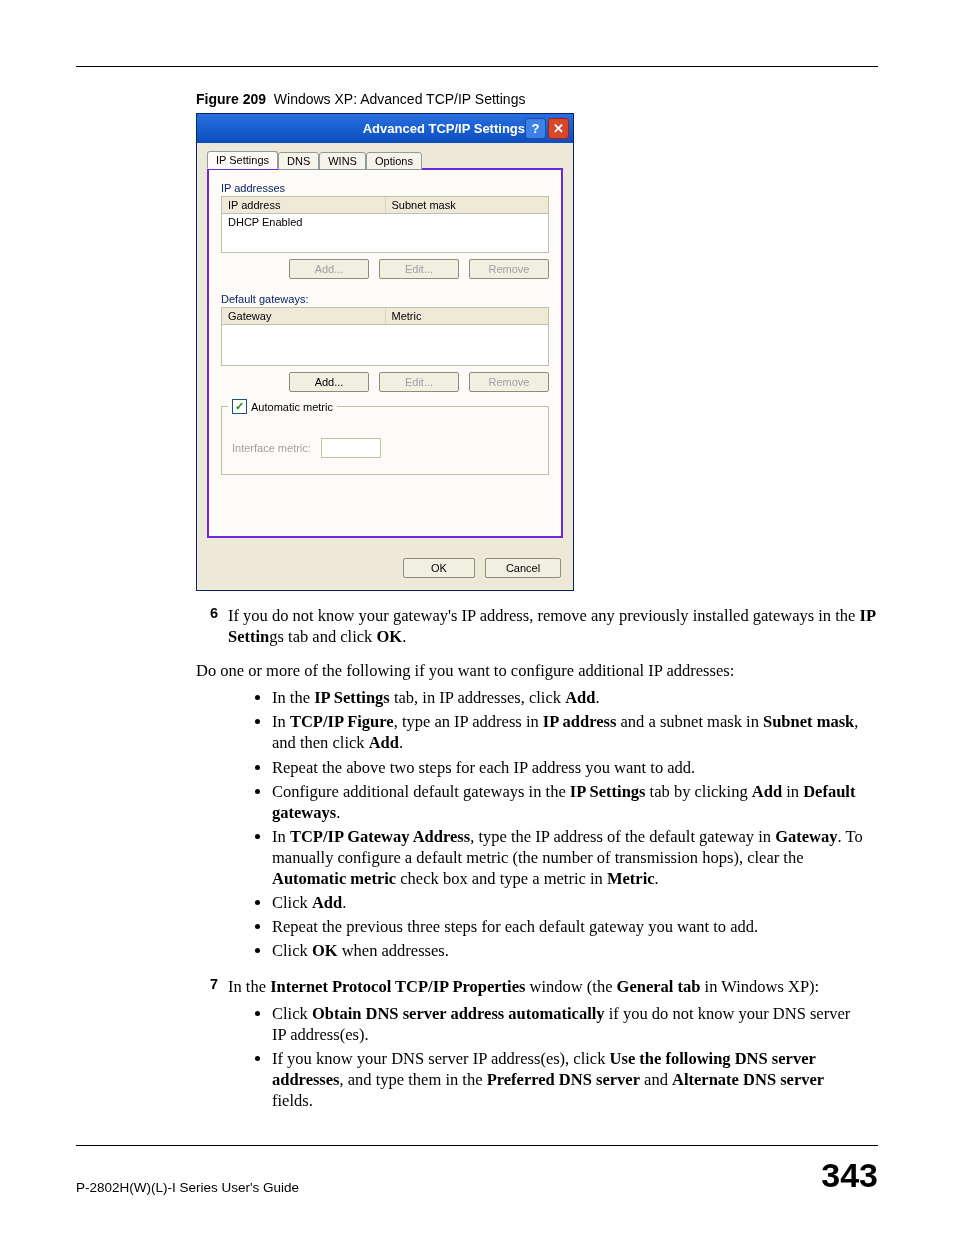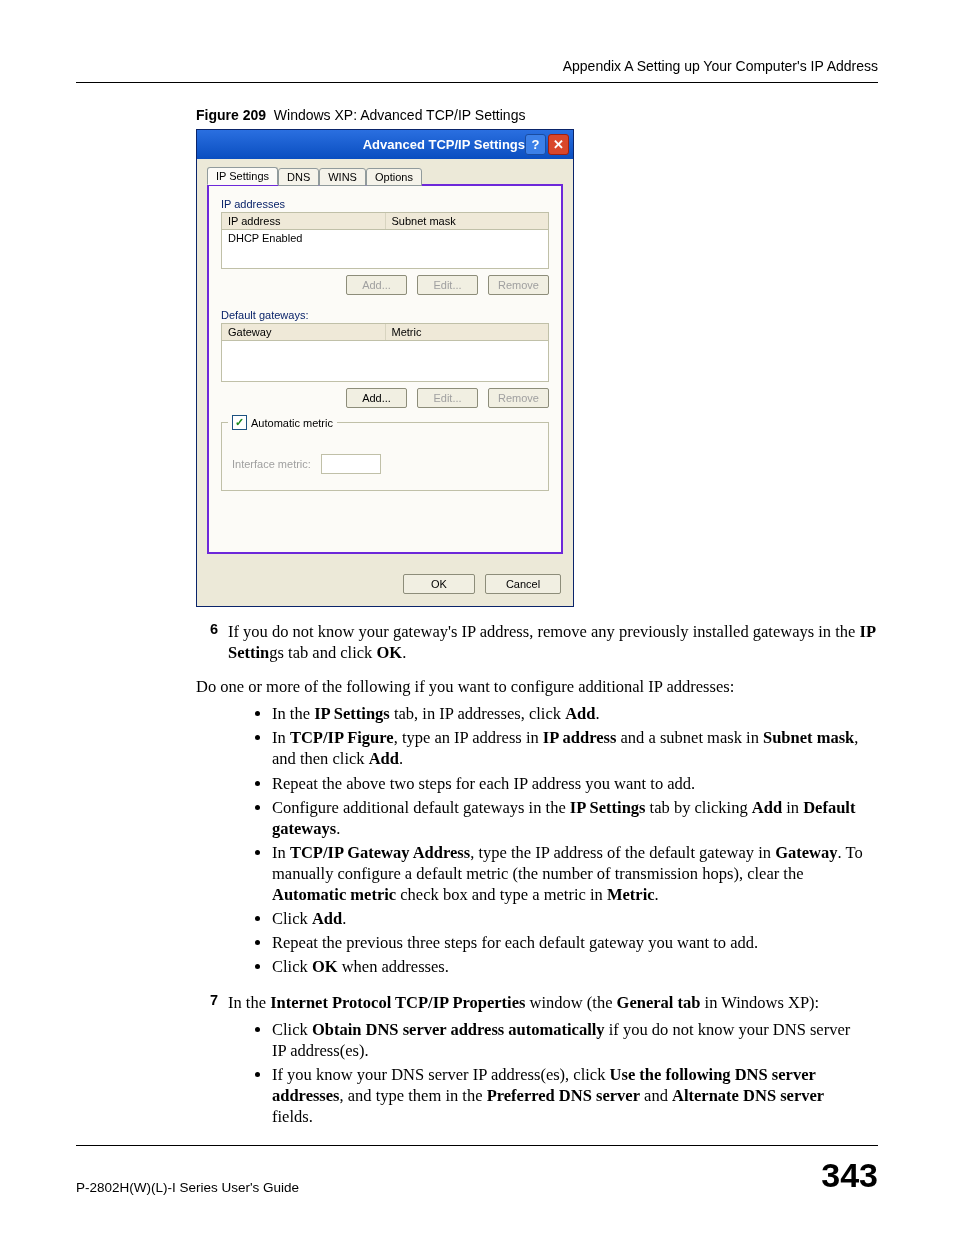--- a/index.html
+++ b/index.html
@@ -102,21 +102,21 @@
     border: 1px solid #c0c0a8;
     border-top: none;
     height: 34px;
     padding: 2px 6px;
     font-size: 11px;
     background: #fff;
   }
   .listbody.gw { height: 36px; background: #fff; }
   .btnrow { display: flex; justify-content: flex-end; gap: 10px; margin-top: 6px; }
   .xp-btn {
-    width: 61px; height: 20px;
+    width: 80px; height: 20px;
     border: 1px solid #8d8d7a;
     background: #f1efe2;
     font-size: 11px;
     border-radius: 2px;
   }
   .xp-btn.disabled { color: #a0a0a0; }
   .fieldset-like { border: 1px solid #c0c0a8; padding: 10px 8px 16px 10px; margin-top: 14px; position: relative; }
   .fieldset-legend {
     position: absolute; top: -8px; left: 6px;
     background: #fcfbf7; padding: 0 4px;
@@ -160,21 +160,20 @@
     padding-top: 10px;
     display: flex; justify-content: space-between; align-items: flex-end;
   }
   .footer-left { font-family: Arial, Helvetica, sans-serif; font-size: 13.5px; }
   .footer-right { font-family: Arial, Helvetica, sans-serif; font-size: 34px; font-weight: bold; }
 </style>
 </head>
 <body>
 
 <div class="page">
-  <div class="header-right">Appendix A Setting up Your Computer's IP Address</div>
   <hr class="rule">
 
   <div class="caption">
     <b>Figure 209</b>&nbsp;&nbsp;<span>Windows XP: Advanced TCP/IP Settings</span>
   </div>
 
   <div class="shot">
     <div class="titlebar">
       <span class="title">Advanced TCP/IP Settings</span>
       <div class="tbtns">

